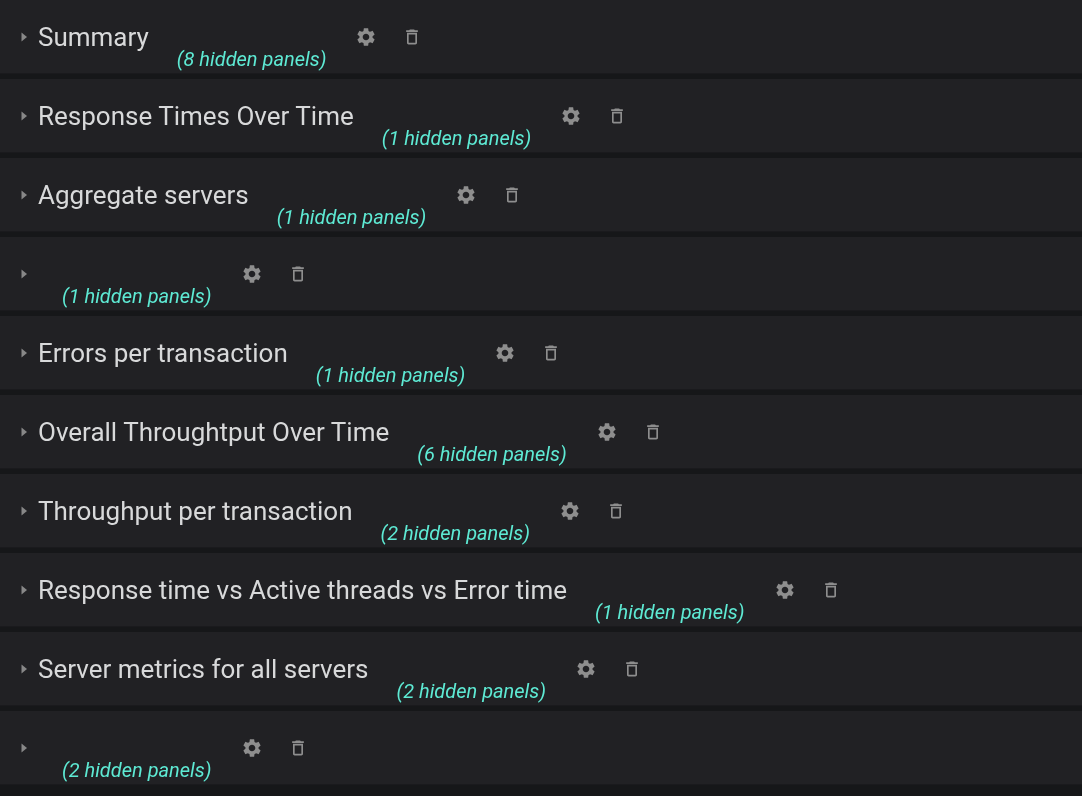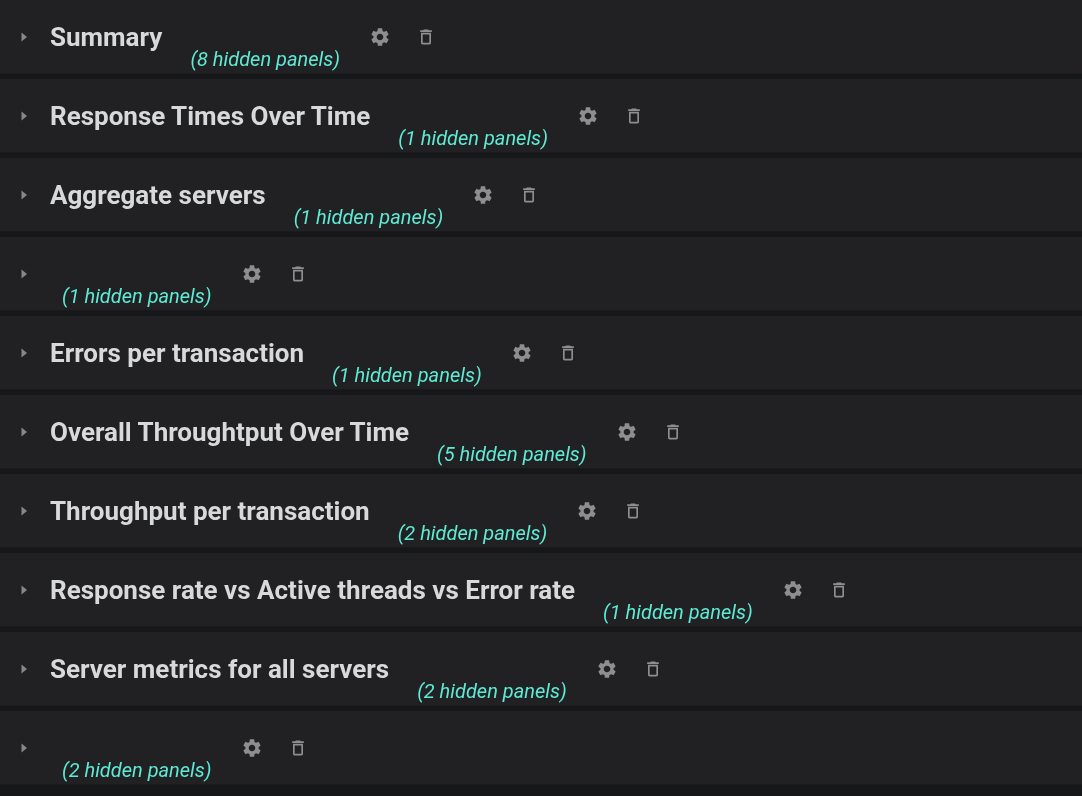--- a/index.html
+++ b/index.html
@@ -37,22 +37,22 @@
       flex-shrink: 0;
     }
     .chevron-icon {
       width: 10px;
       height: 10px;
       fill: #888888;
     }
     .row-title {
       color: #d8d9da;
       font-size: 26px;
-      font-weight: 700;
-      margin-left: 16px;
+      font-weight: 400;
+      margin-left: 4px;
       white-space: nowrap;
       cursor: pointer;
     }
     .hidden-panels {
       color: #5eead4;
       font-size: 20px;
       font-style: italic;
       margin-left: 28px;
       white-space: nowrap;
       margin-top: 44px;
@@ -196,21 +196,21 @@
     </div>
   </div>
 
   <div class="dashboard-row">
     <span class="chevron-wrapper">
       <svg class="chevron-icon" viewBox="0 0 100 100">
           <polygon points="25,5 80,50 25,95"></polygon>
         </svg>
     </span>
     <span class="row-title">Overall Throughtput Over Time</span>
-    <span class="hidden-panels">(5 hidden panels)</span>
+    <span class="hidden-panels">(6 hidden panels)</span>
     <div class="action-icons">
       <span class="icon-btn">
         <svg class="gear-icon" viewBox="0 0 24 24">
             <path d="M19.14,12.94c0.04-0.3,0.06-0.61,0.06-0.94c0-0.32-0.02-0.64-0.07-0.94l2.03-1.58c0.18-0.14,0.23-0.41,0.12-0.61 l-1.92-3.32c-0.12-0.22-0.37-0.29-0.59-0.22l-2.39,0.96c-0.5-0.38-1.03-0.7-1.62-0.94L14.4,2.81c-0.04-0.24-0.24-0.41-0.48-0.41 h-3.84c-0.24,0-0.43,0.17-0.47,0.41L9.25,5.35C8.66,5.59,8.12,5.92,7.63,6.29L5.24,5.33c-0.22-0.08-0.47,0-0.59,0.22L2.74,8.87 C2.62,9.08,2.66,9.34,2.86,9.48l2.03,1.58C4.84,11.36,4.8,11.69,4.8,12s0.02,0.64,0.07,0.94l-2.03,1.58 c-0.18,0.14-0.23,0.41-0.12,0.61l1.92,3.32c0.12,0.22,0.37,0.29,0.59,0.22l2.39-0.96c0.5,0.38,1.03,0.7,1.62,0.94l0.36,2.54 c0.05,0.24,0.24,0.41,0.48,0.41h3.84c0.24,0,0.44-0.17,0.47-0.41l0.36-2.54c0.59-0.24,1.13-0.56,1.62-0.94l2.39,0.96 c0.22,0.08,0.47,0,0.59-0.22l1.92-3.32c0.12-0.22,0.07-0.47-0.12-0.61L19.14,12.94z M12,15.6c-1.98,0-3.6-1.62-3.6-3.6 s1.62-3.6,3.6-3.6s3.6,1.62,3.6,3.6S13.98,15.6,12,15.6z"></path>
           </svg>
       </span>
       <span class="icon-btn">
         <svg class="trash-icon" viewBox="0 0 24 24">
             <path d="M6 19c0 1.1.9 2 2 2h8c1.1 0 2-.9 2-2V7H6v12zm2-10h8v10H8V9zm7.5-5l-1-1h-5l-1 1H5v2h14V4h-3.5z"></path>
           </svg>
@@ -239,21 +239,21 @@
       </span>
     </div>
   </div>
 
   <div class="dashboard-row">
     <span class="chevron-wrapper">
       <svg class="chevron-icon" viewBox="0 0 100 100">
           <polygon points="25,5 80,50 25,95"></polygon>
         </svg>
     </span>
-    <span class="row-title">Response rate vs Active threads vs Error rate</span>
+    <span class="row-title">Response time vs Active threads vs Error time</span>
     <span class="hidden-panels">(1 hidden panels)</span>
     <div class="action-icons">
       <span class="icon-btn">
         <svg class="gear-icon" viewBox="0 0 24 24">
             <path d="M19.14,12.94c0.04-0.3,0.06-0.61,0.06-0.94c0-0.32-0.02-0.64-0.07-0.94l2.03-1.58c0.18-0.14,0.23-0.41,0.12-0.61 l-1.92-3.32c-0.12-0.22-0.37-0.29-0.59-0.22l-2.39,0.96c-0.5-0.38-1.03-0.7-1.62-0.94L14.4,2.81c-0.04-0.24-0.24-0.41-0.48-0.41 h-3.84c-0.24,0-0.43,0.17-0.47,0.41L9.25,5.35C8.66,5.59,8.12,5.92,7.63,6.29L5.24,5.33c-0.22-0.08-0.47,0-0.59,0.22L2.74,8.87 C2.62,9.08,2.66,9.34,2.86,9.48l2.03,1.58C4.84,11.36,4.8,11.69,4.8,12s0.02,0.64,0.07,0.94l-2.03,1.58 c-0.18,0.14-0.23,0.41-0.12,0.61l1.92,3.32c0.12,0.22,0.37,0.29,0.59,0.22l2.39-0.96c0.5,0.38,1.03,0.7,1.62,0.94l0.36,2.54 c0.05,0.24,0.24,0.41,0.48,0.41h3.84c0.24,0,0.44-0.17,0.47-0.41l0.36-2.54c0.59-0.24,1.13-0.56,1.62-0.94l2.39,0.96 c0.22,0.08,0.47,0,0.59-0.22l1.92-3.32c0.12-0.22,0.07-0.47-0.12-0.61L19.14,12.94z M12,15.6c-1.98,0-3.6-1.62-3.6-3.6 s1.62-3.6,3.6-3.6s3.6,1.62,3.6,3.6S13.98,15.6,12,15.6z"></path>
           </svg>
       </span>
       <span class="icon-btn">
         <svg class="trash-icon" viewBox="0 0 24 24">
             <path d="M6 19c0 1.1.9 2 2 2h8c1.1 0 2-.9 2-2V7H6v12zm2-10h8v10H8V9zm7.5-5l-1-1h-5l-1 1H5v2h14V4h-3.5z"></path>

